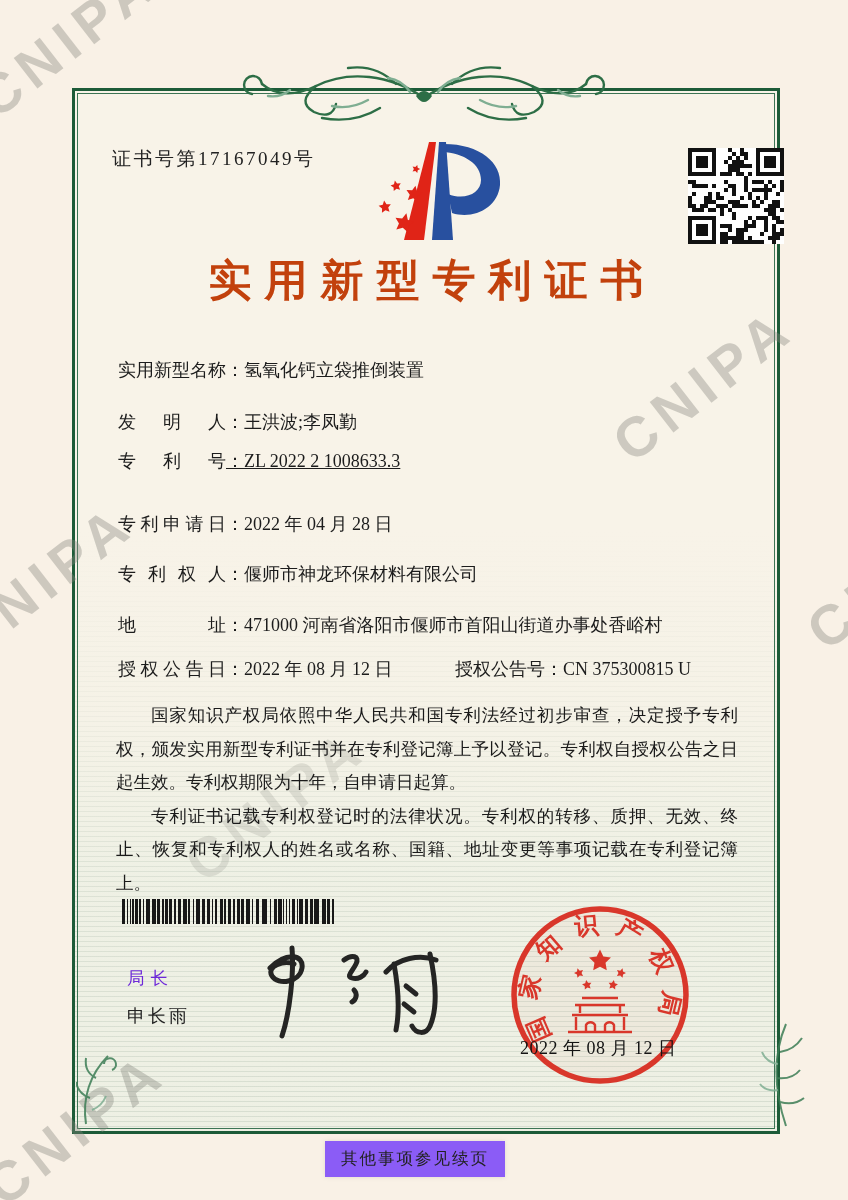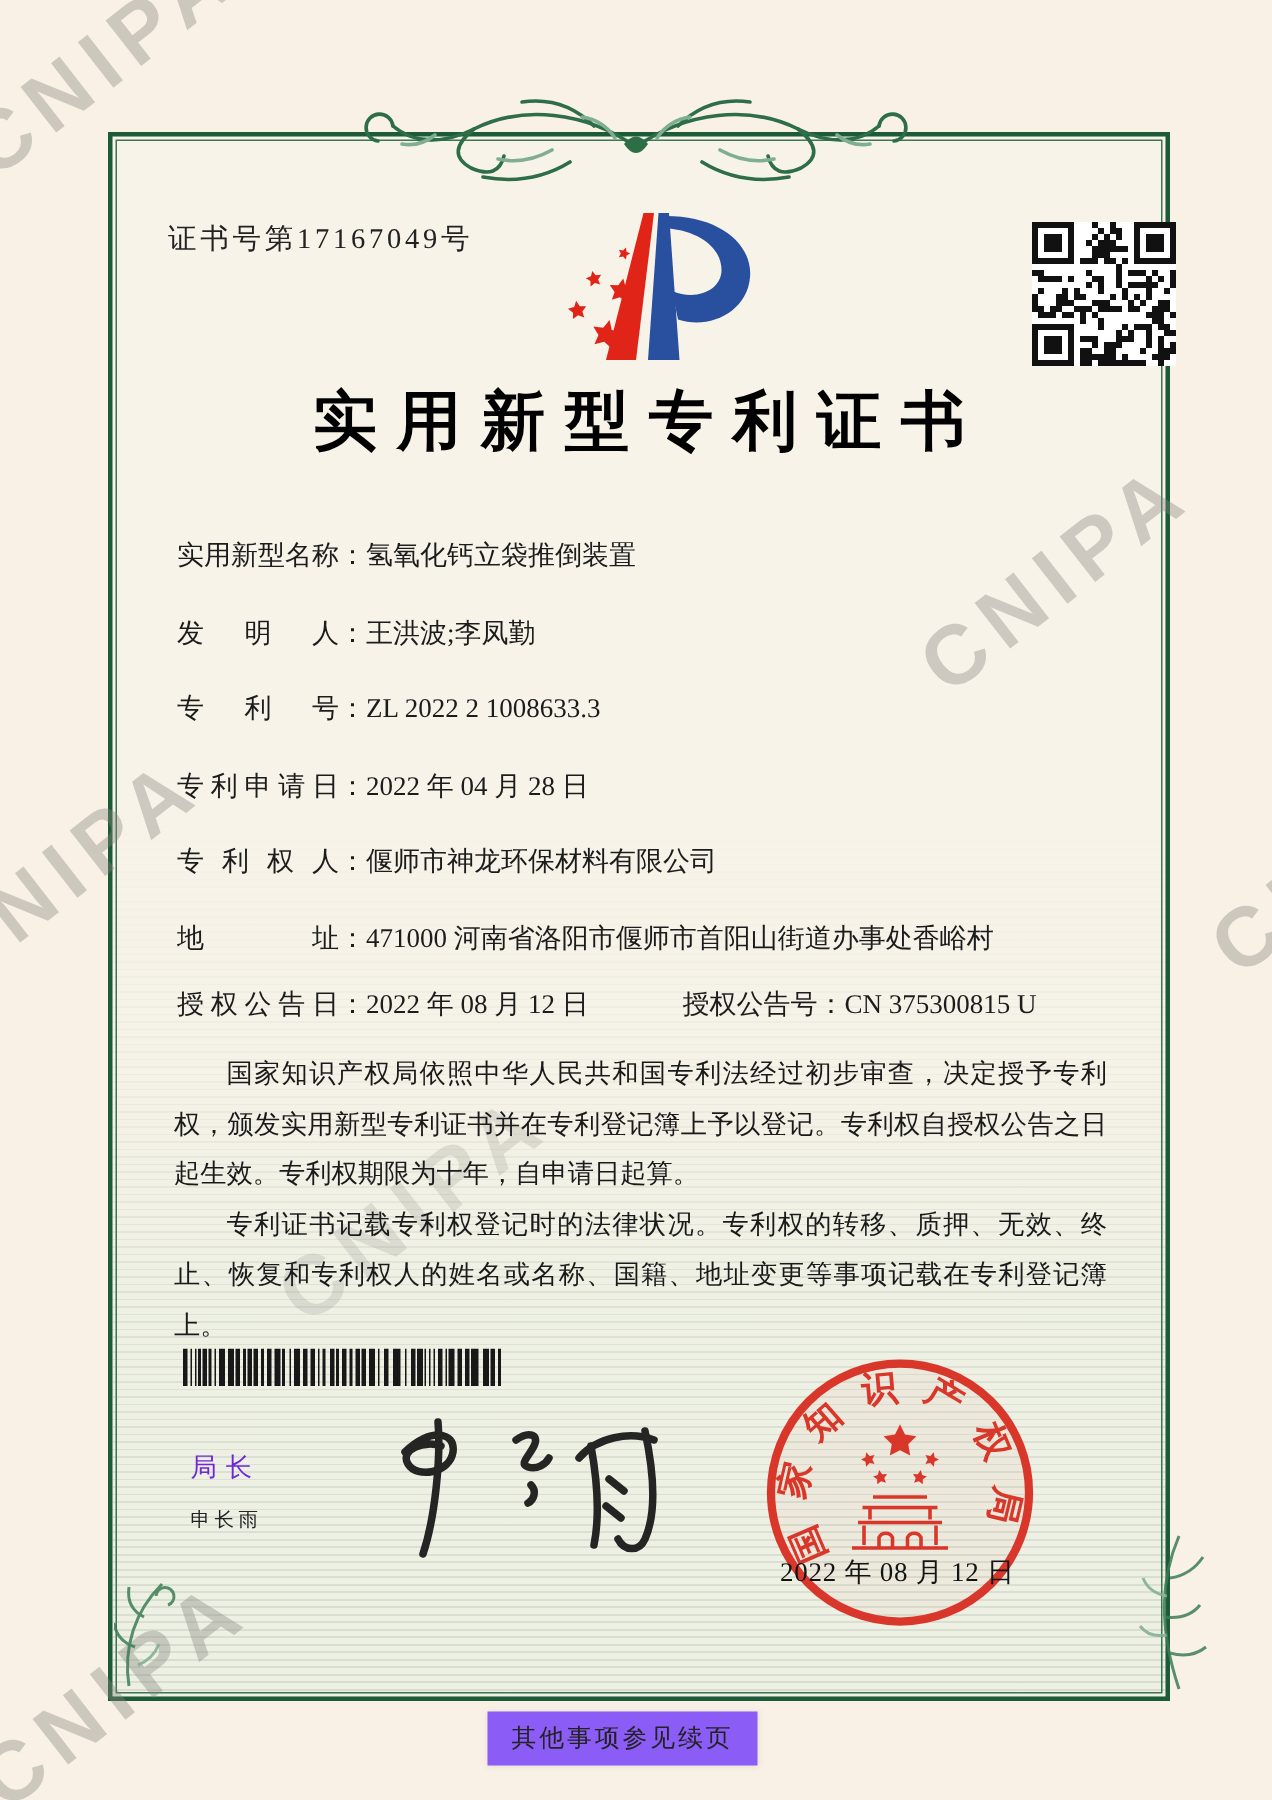--- a/index.html
+++ b/index.html
@@ -40,37 +40,37 @@
     pointer-events:none;
   }
   
   .cert-no{
     position:absolute;left:112px;top:146px;
     font-size:19px;color:#222;letter-spacing:2.5px;
   }
   .title{
     position:absolute;left:72px;top:252px;width:708px;
     text-align:center;
-    font-size:43px;font-weight:bold;color:#000000;
+    font-size:43px;font-weight:bold;color:#c2410c;
     letter-spacing:13px;text-indent:13px;
   }
   
   .row{position:absolute;left:118px;font-size:18px;color:#1c1c1c;white-space:nowrap;}
   .lbl{display:inline-block;width:108px;text-align:justify;text-align-last:justify;vertical-align:bottom;}
   .grant-no{position:absolute;left:337px;top:0;}
   
   .paras{
     position:absolute;left:116px;top:699px;width:622px;
     font-size:17.5px;line-height:33.5px;color:#1a1a1a;
     text-align:justify;
   }
   .paras p{margin:0;text-indent:2em;}
   
   .comm-title{position:absolute;left:127px;top:966px;font-size:17.5px;color:#6d28d9;letter-spacing:6px;}
-  .comm-name{position:absolute;left:127px;top:1004px;font-size:13px;color:#222;letter-spacing:3px;}
+  .comm-name{position:absolute;left:127px;top:1004px;font-size:18px;color:#222;letter-spacing:3px;}
   .seal-date{
     position:absolute;left:520px;top:1036px;width:170px;
     font-size:18px;color:#141414;letter-spacing:.5px;white-space:nowrap;
     z-index:6;
   }
   .page-info{
     position:absolute;left:72px;top:1092px;width:708px;text-align:center;
     font-size:15px;color:#333;letter-spacing:2px;
   }
   .note-box{
@@ -328,21 +328,21 @@
     </svg>
 
   <div class="title">实用新型专利证书</div>
 
   <div class="row" style="top:358px;">
     <span class="lbl">实用新型名称</span><span>：</span><span>氢氧化钙立袋推倒装置</span>
   </div>
   <div class="row" style="top:410px;">
     <span class="lbl">发明人</span><span>：</span><span>王洪波;李凤勤</span>
   </div>
-  <div class="row" style="top:460px;">
+  <div class="row" style="top:449px;text-decoration:underline;">
     <span class="lbl">专利号</span><span>：</span><span>ZL 2022 2 1008633.3</span>
   </div>
   <div class="row" style="top:512px;">
     <span class="lbl">专利申请日</span><span>：</span><span>2022 年 04 月 28 日</span>
   </div>
   <div class="row" style="top:562px;">
     <span class="lbl">专利权人</span><span>：</span><span>偃师市神龙环保材料有限公司</span>
   </div>
   <div class="row" style="top:613px;">
     <span class="lbl">地址</span><span>：</span><span>471000 河南省洛阳市偃师市首阳山街道办事处香峪村</span>

